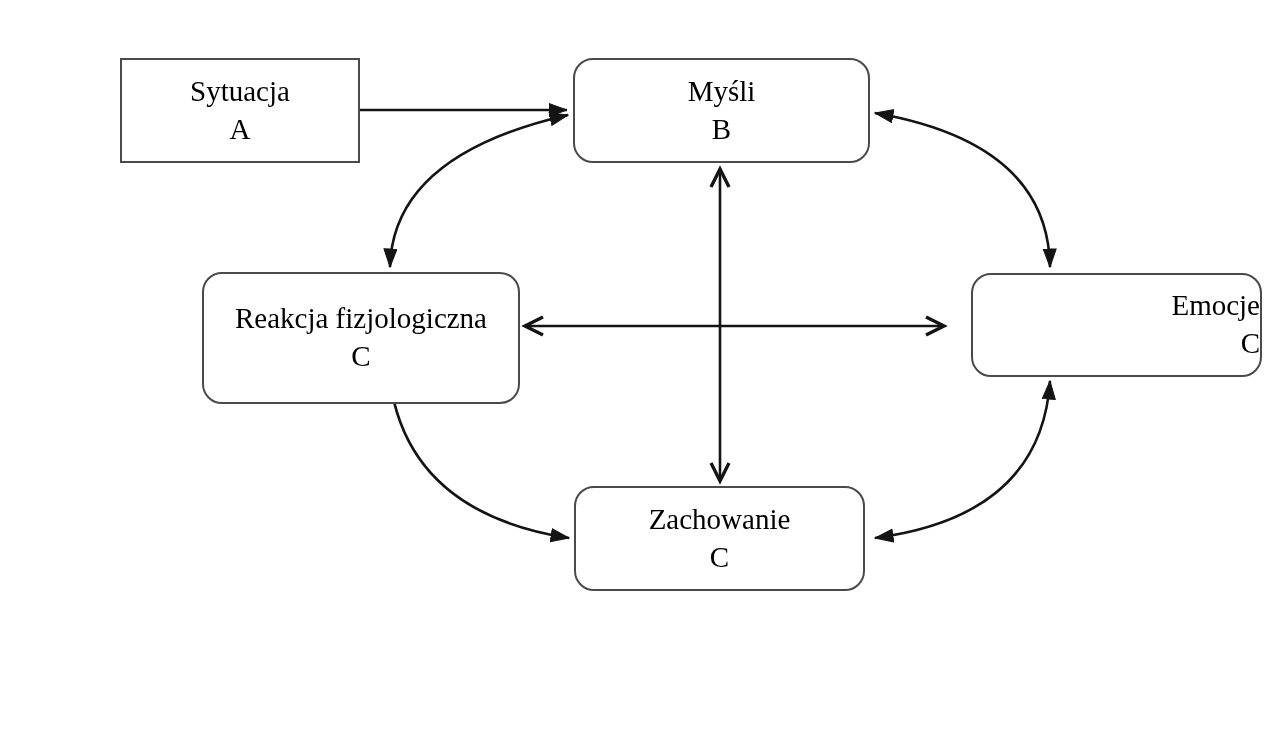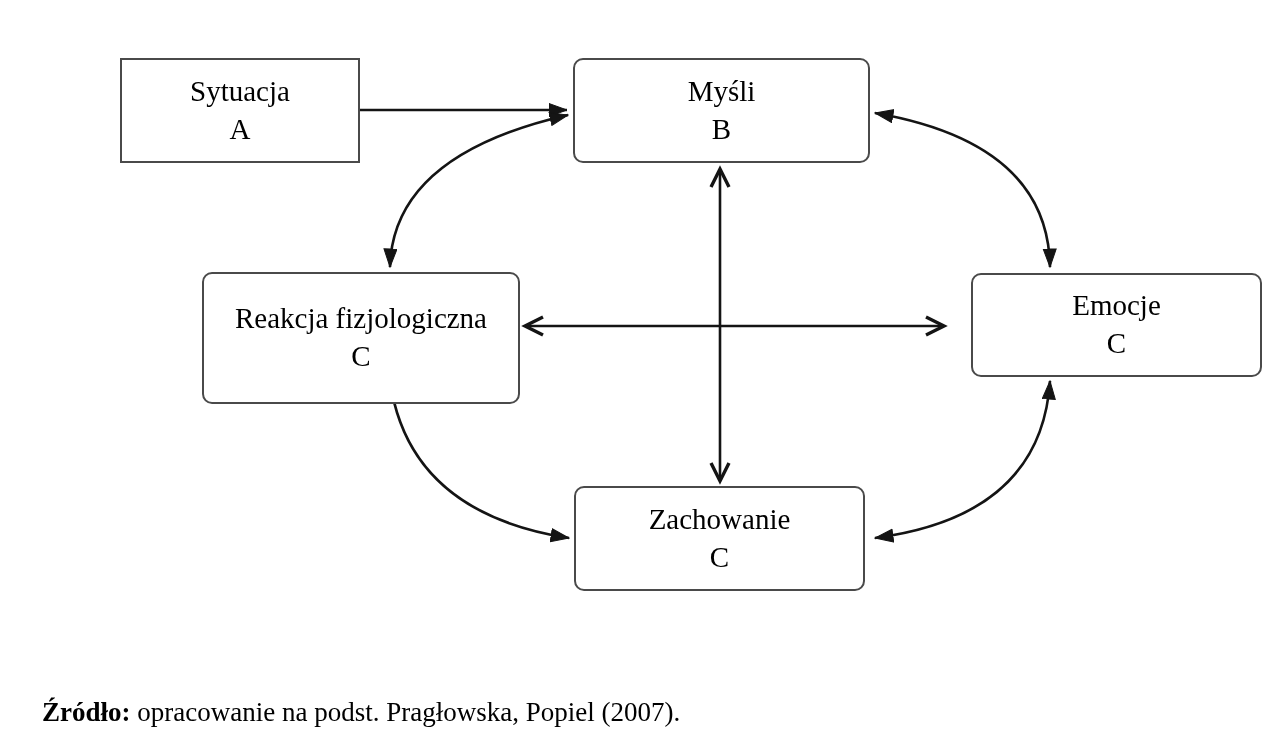--- a/index.html
+++ b/index.html
@@ -2,25 +2,25 @@
 <html><head>
 <meta charset="utf-8">
 <style>
   html,body{margin:0;padding:0;background:#ffffff;}
   .page{position:relative;width:1280px;height:740px;background:#ffffff;overflow:hidden;
         font-family:"Liberation Serif","DejaVu Serif",serif;color:#000000;margin-top:13px;}
   .arrows{position:absolute;left:0;top:0;width:1280px;height:740px;}
   .node{position:absolute;box-sizing:border-box;border:2px solid #4a4a4a;background:#ffffff;
         display:flex;flex-direction:column;align-items:center;justify-content:center;
         font-size:29px;line-height:1.3;text-align:center;}
-  .rounded{border-radius:10px;}
+  .rounded{border-radius:20px;}
   #box-sytuacja{left:120px;top:45px;width:240px;height:105px;}
   #box-mysli{left:573px;top:45px;width:297px;height:105px;}
   #box-reakcja{left:202px;top:259px;width:318px;height:132px;}
-  #box-emocje{left:971px;top:260px;width:291px;height:104px;}
+  #box-emocje{left:971px;top:260px;width:291px;height:104px;align-items:flex-end;}
   #box-zachowanie{left:574px;top:473px;width:291px;height:105px;text-align:center;}
   .caption{position:absolute;left:0;top:606px;width:1280px;text-align:center;font-size:29px;}
   .caption b{font-weight:bold;}
   .source{position:absolute;left:42px;top:684px;font-size:27px;}
   .source b{font-weight:bold;}
 </style>
 </head>
 <body>
 
 <div class="page">
@@ -64,17 +64,14 @@
     <span>Emocje</span>
     <span>C</span>
   </div>
 
   <div class="node rounded" id="box-zachowanie">
     <span>Zachowanie</span>
     <span>C</span>
   </div>
 
 
-  <div class="source">
-    <b>Źródło:</b><span> opracowanie na podst. Pragłowska, Popiel (2007).</span>
-  </div>
 
 </div>
 
 </body></html>

